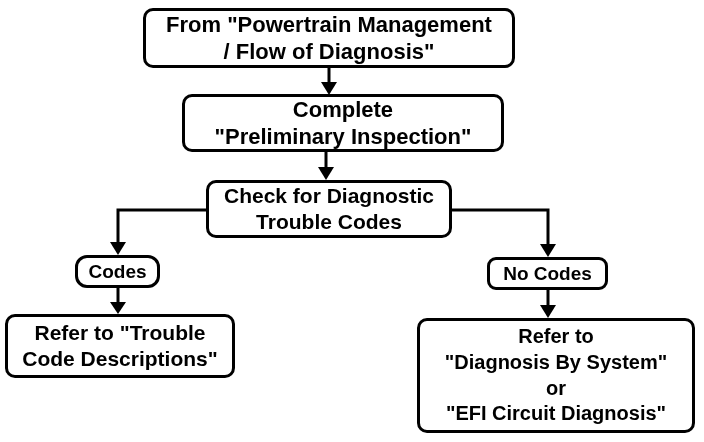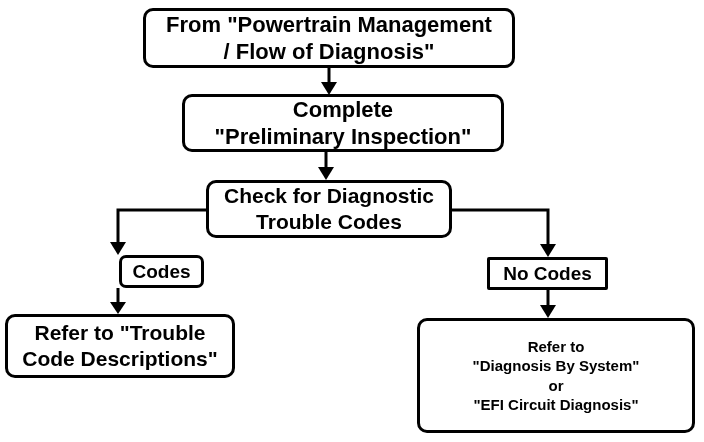--- a/index.html
+++ b/index.html
@@ -33,24 +33,24 @@
     text-align: center;
     white-space: pre-line;
     display: flex;
     align-items: center;
     justify-content: center;
     line-height: 1.25;
   }
   .node-start        { left: 143px; top: 8px;   width: 372px; height: 60px;  font-size: 22px; }
   .node-preliminary  { left: 182px; top: 94px;  width: 322px; height: 58px;  font-size: 22px; }
   .node-check        { left: 206px; top: 180px; width: 246px; height: 58px;  font-size: 21px; }
-  .node-codes        { left: 75px;  top: 255px; width: 85px;  height: 33px;  font-size: 19px; border-radius: 7px; margin-left: 44px; }
-  .node-no-codes     { left: 487px; top: 257px; width: 121px; height: 33px;  font-size: 19px; border-radius: 2px; }
+  .node-codes        { left: 75px;  top: 255px; width: 85px;  height: 33px;  font-size: 19px; border-radius: 12px; }
+  .node-no-codes     { left: 487px; top: 257px; width: 121px; height: 33px;  font-size: 19px; border-radius: 9px; }
   .node-refer-trouble{ left: 5px;   top: 314px; width: 230px; height: 64px;  font-size: 21px; }
-  .node-refer-system { left: 417px; top: 318px; width: 278px; height: 115px; font-size: 15px; line-height: 1.28; }
+  .node-refer-system { left: 417px; top: 318px; width: 278px; height: 115px; font-size: 20px; line-height: 1.28; }
 </style>
 </head>
 <body>
 
 <div class="canvas">
 
   <svg class="edges" viewBox="0 0 704 442" xmlns="http://www.w3.org/2000/svg">
 
     <g>
       <line x1="329" y1="68" x2="329" y2="83" stroke="#000000" stroke-width="3"></line>

